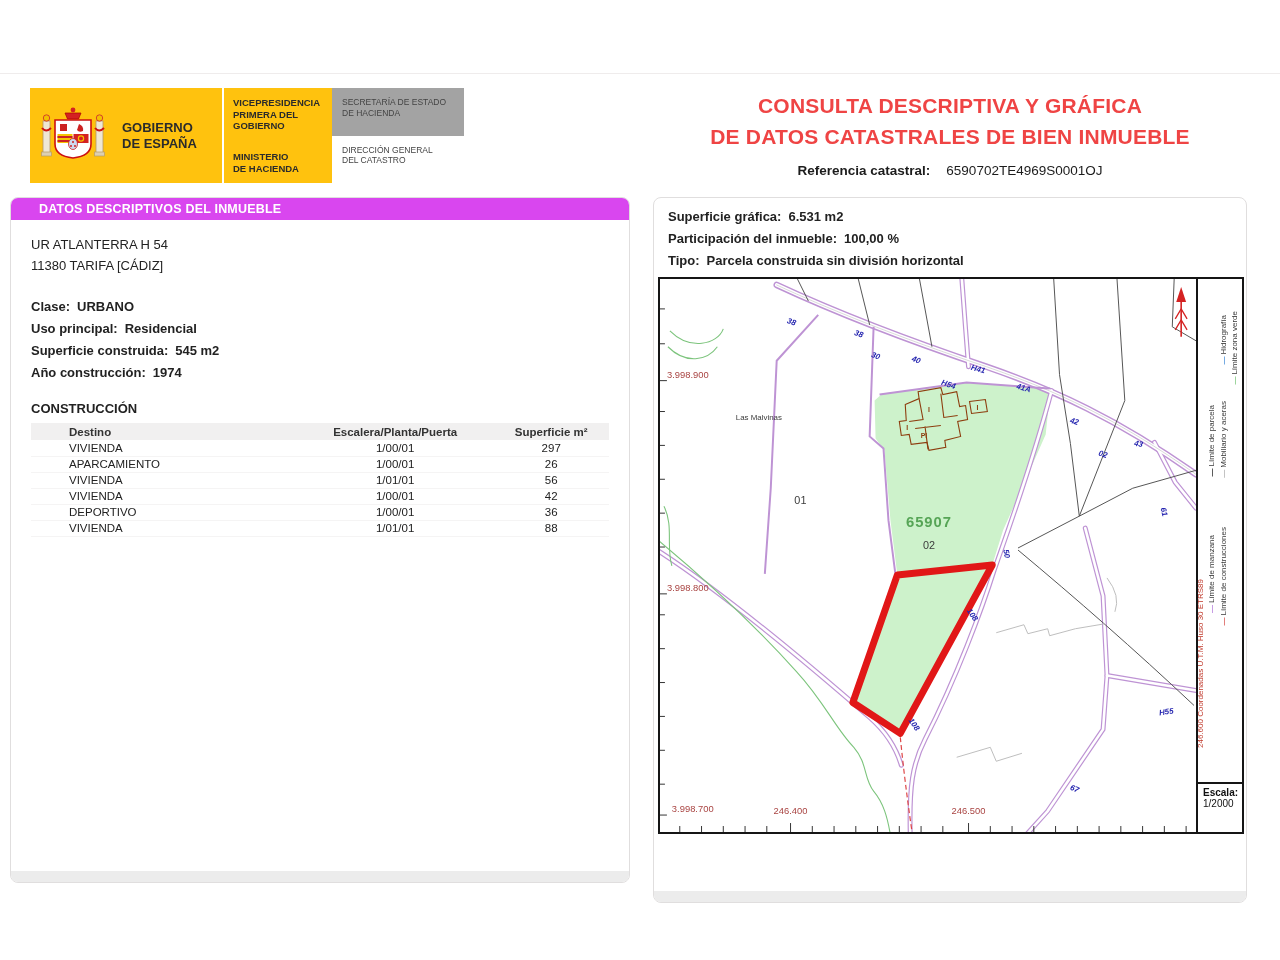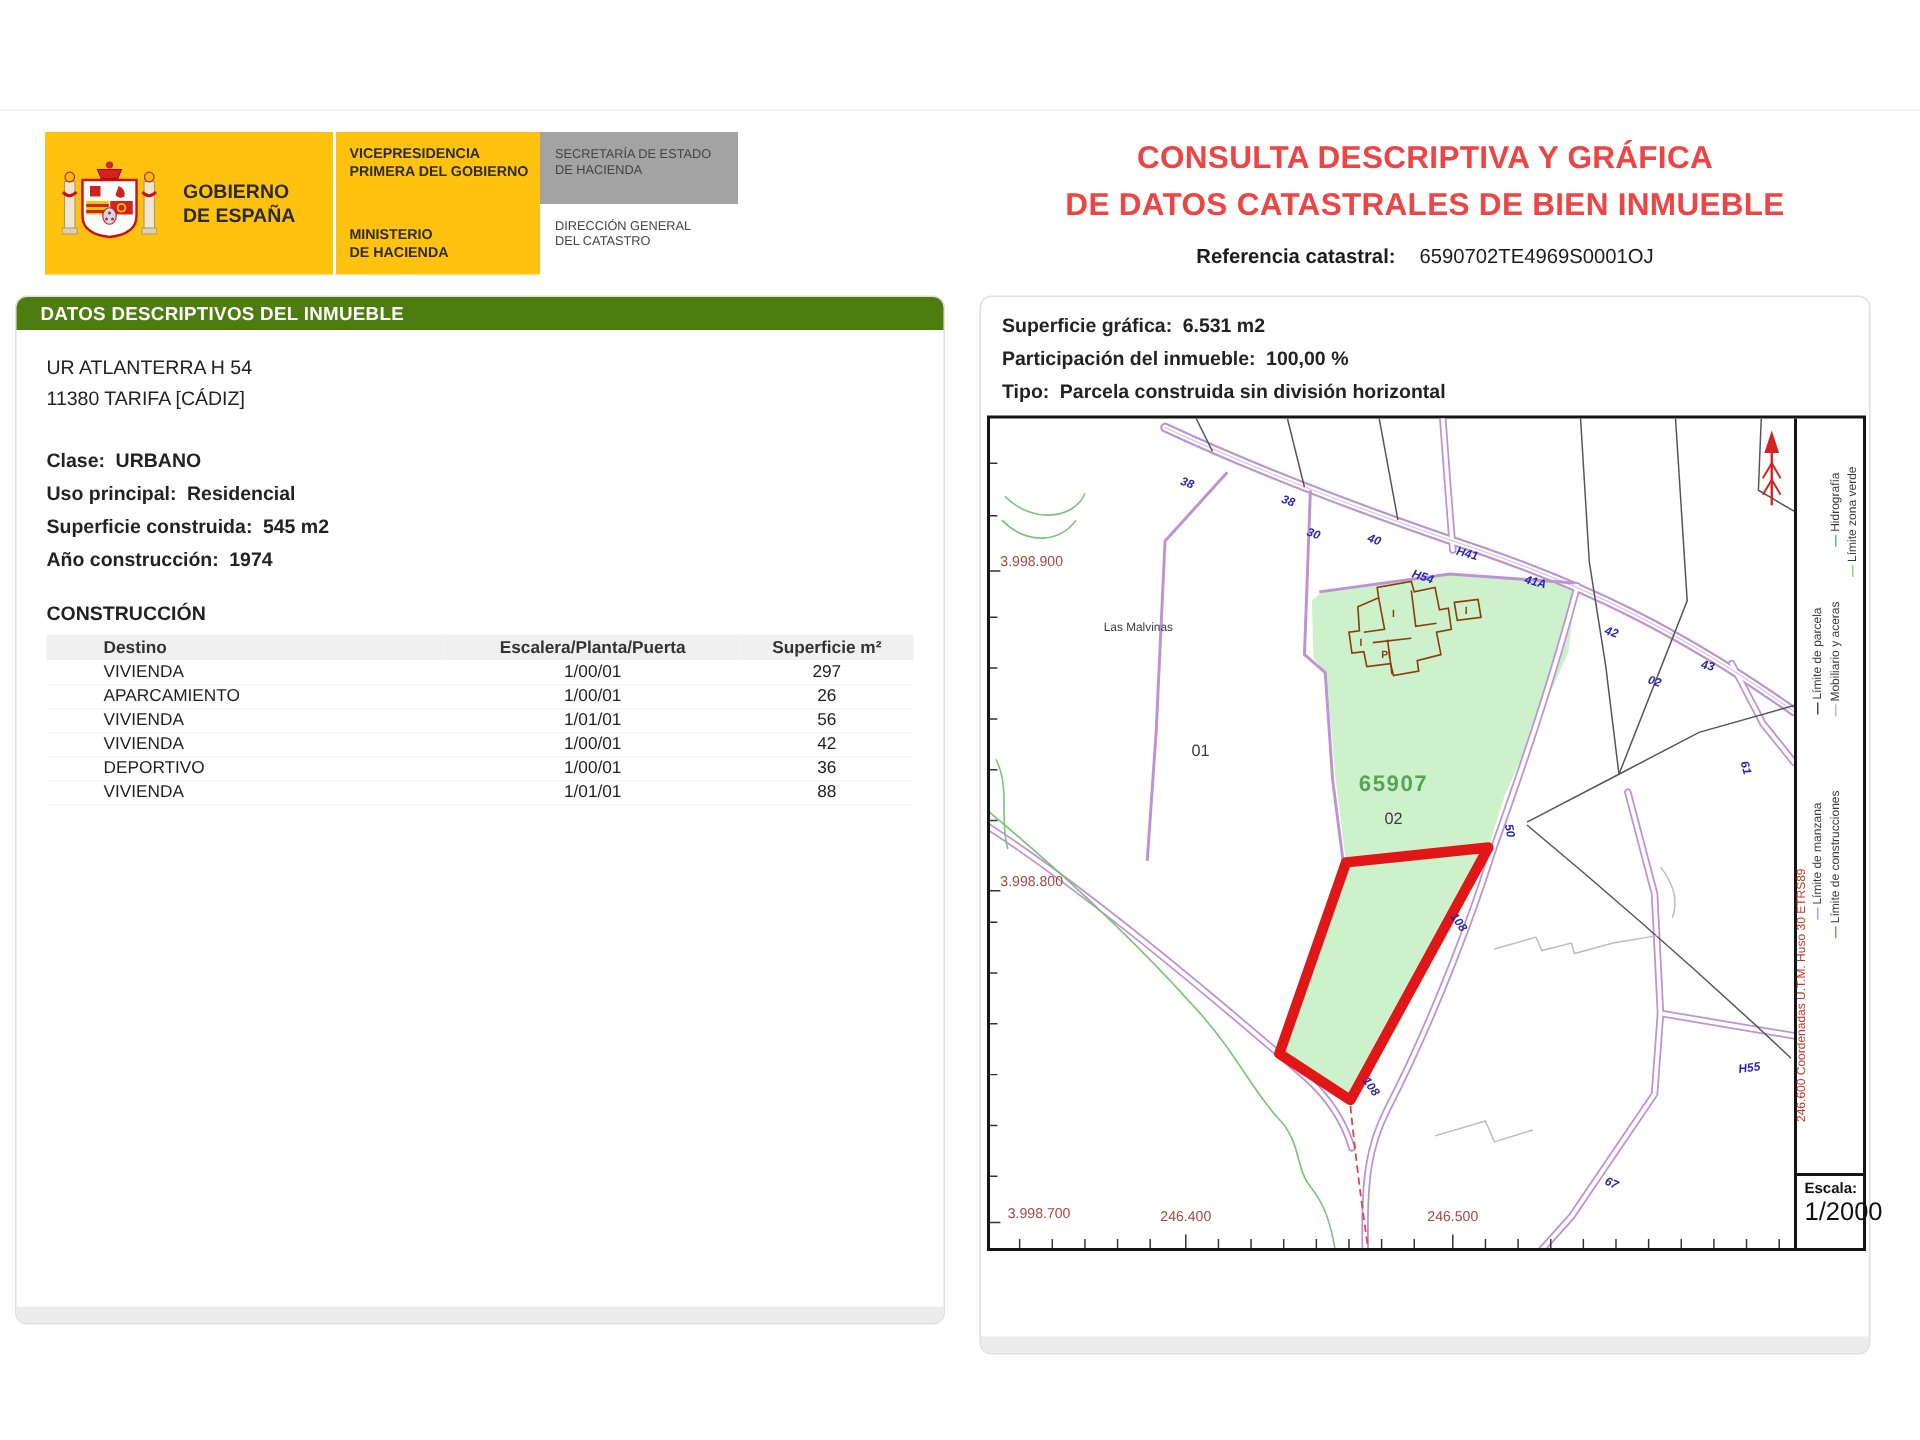--- a/index.html
+++ b/index.html
@@ -8,36 +8,36 @@
     position:relative; width:1280px; height:960px; background:#fff;
     font-family:"Liberation Sans", sans-serif; color:#222; overflow:hidden;
   }
   .top-rule { position:absolute; top:73px; left:0; width:1280px; border-top:1px solid #efecec; }
 
   
   .logo-block { position:absolute; left:30px; top:88px; height:95px; display:flex; }
   .logo-emblem { width:86px; background:#FFC20E; display:flex; align-items:center; justify-content:center; }
   .logo-gob { width:108px; background:#FFC20E; display:flex; flex-direction:column; justify-content:center; padding-left:6px;
               font-weight:bold; font-size:13px; line-height:16px; color:#2b2b2b; border-right:2px solid #fff; }
-  .logo-dept { width:136px; background:#FFC20E; display:flex; flex-direction:column; justify-content:space-between; padding:9px 4px 9px 9px;
+  .logo-dept { width:108px; background:#FFC20E; display:flex; flex-direction:column; justify-content:space-between; padding:9px 4px 9px 9px;
                font-weight:bold; font-size:9.5px; line-height:11.5px; color:#2b2b2b; }
   .logo-right { width:132px; display:flex; flex-direction:column; }
   .logo-right .half { flex:1; padding:9px 4px 4px 10px; font-size:8.5px; line-height:10.5px; color:#444; }
   .logo-right .half.gray { background:#a3a3a3; }
 
   .title-block { position:absolute; left:660px; top:90px; width:580px; text-align:center; }
   .title-line { font-size:21px; font-weight:800; color:#ef4444; line-height:31px; letter-spacing:0.2px; }
   .ref-line { margin-top:11px; font-size:13.5px; color:#1c1c1c; }
   .ref-line .lbl { font-weight:bold; margin-right:16px; }
 
   
   .panel { position:absolute; border:1px solid #e0dede; border-radius:8px; background:#fff;
            display:flex; flex-direction:column; }
-  .panel-header { height:22px; line-height:22px; background:#4d7c0f; color:#fff; font-weight:bold;
-                  font-size:12.5px; padding-left:16px; border-radius:7px 7px 0 0; letter-spacing:0.2px; }
+  .panel-header { height:22px; line-height:22px; background:#d946ef; color:#fff; font-weight:bold;
+                  font-size:12.5px; padding-left:28px; border-radius:7px 7px 0 0; letter-spacing:0.2px; }
   .panel-bottom { height:11px; background:#ececec; border-radius:0 0 7px 7px; }
   .panel-left  { left:10px;  top:197px; width:620px; height:686px; }
   .panel-right { left:653px; top:197px; width:594px; height:706px; }
   .panel-body { flex:1; display:flex; flex-direction:column; }
 
   .lp-body { padding:14px 20px 0 20px; font-size:13px; }
   .lp-body .b { font-weight:bold; }
   .lp-body .line { line-height:21px; }
   .field-group { margin-top:20px; }
   .field-group .line { line-height:22px; }
@@ -60,21 +60,21 @@
   .map-canvas { width:536px; height:553px; position:relative; }
   .map-canvas svg { display:block; width:536px; height:553px; }
   .legend-strip { width:46px; border-left:2px solid #151515; display:flex; flex-direction:column; }
   .legend-items { position:relative; flex:1; }
   .lg { position:absolute; writing-mode:vertical-rl; transform:rotate(180deg); font-size:8px; color:#3a3a3a; white-space:nowrap; }
   .lg i, .lg em { font-style:normal; }
   .lg i { letter-spacing:0; margin-bottom:2px; font-weight:bold; }
   .lg.red { color:#c0392b; }
   .scale-box { height:50px; border-top:2px solid #151515; padding:3px 0 0 5px; }
   .scale-box .s1 { font-size:10px; font-weight:bold; color:#111; }
-  .scale-box .s2 { font-size:17px; color:#111;text-align:center; }
+  .scale-box .s2 { font-size:10px; color:#111; }
 
   
   .rl { font-size:8px; font-weight:bold; font-style:italic; fill:#2626B0; }
   .coordlab { font-size:9.5px; fill:#A94442; }
   .arealab { font-size:11px; fill:#3c3c3c; }
   .zonelab { font-size:8px; fill:#3c3c3c; }
   .mzlab { font-size:15px; font-weight:bold; fill:#56A556; letter-spacing:1px; }
   .blab { font-size:7px; fill:#8d3d0e; font-weight:bold; }
 </style>
 </head>

